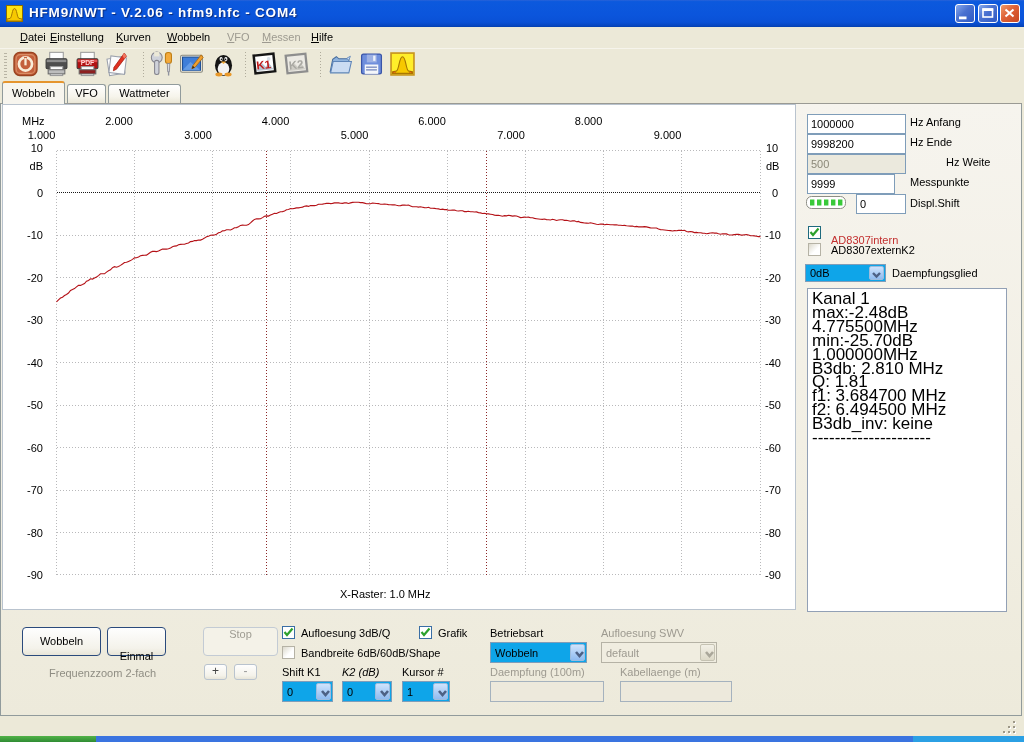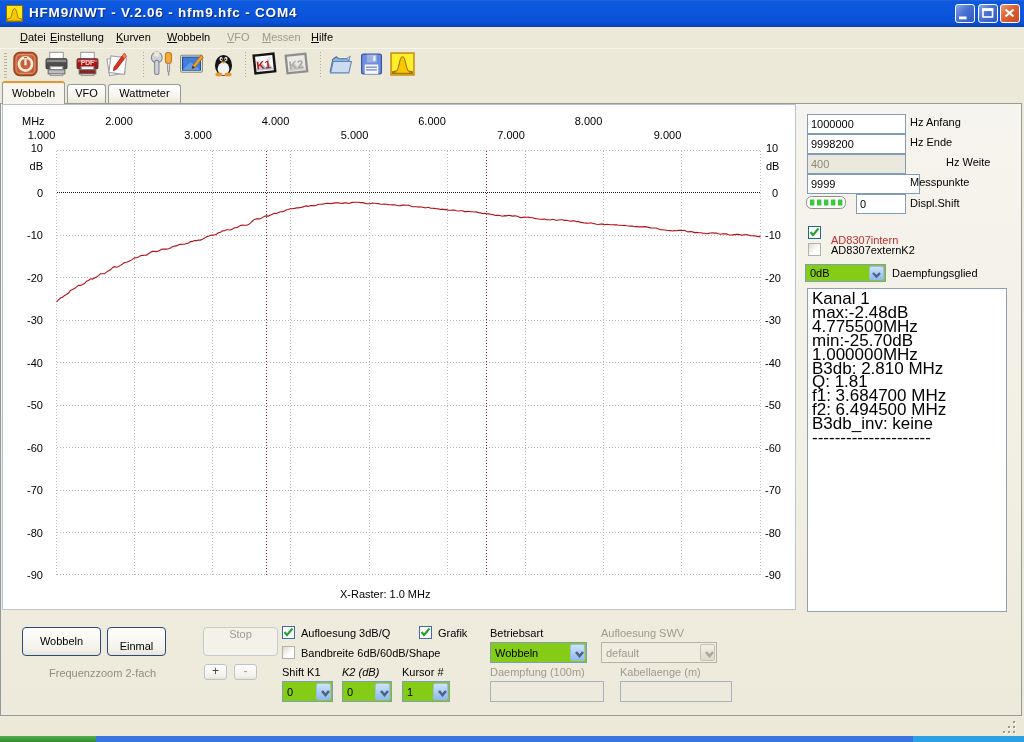--- a/index.html
+++ b/index.html
@@ -29,21 +29,21 @@
 #page{left:0;top:103px;width:1022px;height:613px;background:linear-gradient(180deg,#f6f4ee 0%,#f2efe4 55%,#edeadb 100%);border:1px solid #919b9c;border-top:1px solid #9a9a94;}
 
 #chartpanel{left:2px;top:104px;width:794px;height:506px;background:#fff;border:1px solid #b9c3ce;}
 
 .txt{position:absolute;background:#fff;border:1px solid #7f9db9;padding:3px 3px 0 3px;font-size:11px;}
 .txt.dis{background:#ebe9dd;color:#8b8878;}
 .lbl{position:absolute;font-size:11px;white-space:nowrap;}
 .lbl.dis{color:#9d9a90;}
 .cb{position:absolute;width:13px;height:13px;background:#fff;border:1px solid #5f7e9e;}
 .cb.off{border:1px solid #b5b2a5;background:linear-gradient(135deg,#dcd9cc,#fff 60%);}
-.combo{position:absolute;background:#84cc16;border:1px solid #7f9db9;}
+.combo{position:absolute;background:#0ea5e9;border:1px solid #7f9db9;}
 .combo .val{position:absolute;left:4px;top:2px;}
 .combo .arr{position:absolute;right:1px;top:1px;bottom:1px;width:15px;border-radius:2px;background:linear-gradient(180deg,#cfe3fc,#a8cbf5 60%,#90bbf0);border:1px solid #9ebcdd;}
 .combo.dis{background:#f0ede0;border-color:#b5b2a5;color:#9d9a90;}
 .combo.dis .arr{background:linear-gradient(180deg,#f2f0e6,#ddd9c8);border-color:#c5c2b2;}
 .btn{position:absolute;border:1px solid #2a4a7c;border-radius:4px;background:linear-gradient(180deg,#fefefe,#f4f2ea 75%,#e8e5d8);text-align:center;font-size:11px;}
 .btn.dis{border:1px solid #c3cbd4;background:#f4f2e8;color:#9e9c92;}
 .btn.small{border:1px solid #b9c3ce;border-radius:3px;}
 #listbox{left:807px;top:288px;width:200px;height:324px;background:#fff;border:1px solid #92a0b5;padding:3px 0 0 4px;line-height:13.9px;font-size:17px;}
 
 #statusbar{left:0;top:717px;width:1024px;height:19px;background:#ece9d8;}
@@ -239,22 +239,22 @@
 <text x="762" y="304" font-family="Liberation Sans,sans-serif" font-size="11px" fill="#000">-50</text>
 <text x="762" y="346.5" font-family="Liberation Sans,sans-serif" font-size="11px" fill="#000">-60</text>
 <text x="762" y="389" font-family="Liberation Sans,sans-serif" font-size="11px" fill="#000">-70</text>
 <text x="762" y="431.5" font-family="Liberation Sans,sans-serif" font-size="11px" fill="#000">-80</text>
 <text x="762" y="474" font-family="Liberation Sans,sans-serif" font-size="11px" fill="#000">-90</text>
 <text x="337" y="493" font-family="Liberation Sans,sans-serif" font-size="11px" fill="#000">X-Raster: 1.0 MHz</text>
 </svg>
   </div>
 <div class="txt" style="left:807px;top:114px;width:99px;height:20px;">1000000</div>
 <div class="txt" style="left:807px;top:134px;width:99px;height:20px;">9998200</div>
-<div class="txt dis" style="left:807px;top:154px;width:99px;height:20px;">400</div>
-<div class="txt" style="left:807px;top:174px;width:113px;height:20px;">9999</div>
+<div class="txt dis" style="left:807px;top:154px;width:99px;height:20px;">500</div>
+<div class="txt" style="left:807px;top:174px;width:88px;height:20px;">9999</div>
 <div class="txt" style="left:856px;top:194px;width:50px;height:20px;">0</div>
 <div class="abs" style="left:806px;top:196px;"><svg width="40" height="13">
       <rect x="0.5" y="0.5" width="39" height="12" rx="5" fill="#fff" stroke="#8e8e86"></rect>
       <rect x="4.0" y="3.5" width="4.4" height="6" fill="#39c939"></rect>
       <rect x="11.0" y="3.5" width="4.4" height="6" fill="#39c939"></rect>
       <rect x="18.0" y="3.5" width="4.4" height="6" fill="#39c939"></rect>
       <rect x="25.0" y="3.5" width="4.4" height="6" fill="#39c939"></rect>
       <rect x="32.0" y="3.5" width="4.4" height="6" fill="#39c939"></rect>
     </svg></div>
 <div class="lbl" style="left:910px;top:116px;">Hz Anfang</div>
@@ -272,21 +272,21 @@
     <span class="val">0dB</span>
     <span class="arr">
       <svg width="13" height="14" viewBox="0 0 13 14" style="position:absolute;left:0;top:1px">
         <path d="M3,5 L6.5,8.5 L10,5" fill="none" stroke="#4d6185" stroke-width="2.4"></path>
       </svg>
     </span>
   </div>
 <div class="lbl" style="left:892px;top:267px;">Daempfungsglied</div>
 <div class="abs" id="listbox">Kanal 1<br>max:-2.48dB 4.775500MHz<br>min:-25.70dB 1.000000MHz<br>B3db: 2.810 MHz<br>Q: 1.81<br>f1: 3.684700 MHz<br>f2: 6.494500 MHz<br>B3db_inv: keine<br>---------------------</div>
 <div class="btn" style="left:22px;top:627px;width:79px;height:29px;padding-top:7px;">Wobbeln</div>
-<div class="btn" style="left:107px;top:627px;width:59px;height:29px;padding-top:12px;">Einmal</div>
+<div class="btn" style="left:107px;top:627px;width:59px;height:29px;padding-top:22px;">Einmal</div>
 <div class="btn dis" style="left:203px;top:627px;width:75px;height:29px;">Stop</div>
 <div class="lbl" style="left:49px;top:667px;color:#8f8d83;">Frequenzzoom 2-fach</div>
 <div class="btn small" style="left:204px;top:664px;width:23px;height:16px;font-size:12px;line-height:13px;color:#444;">+</div>
 <div class="btn small" style="left:234px;top:664px;width:23px;height:16px;font-size:12px;line-height:13px;color:#999;">-</div>
 <div class="cb" style="left:282px;top:626px;border-color:#3a6ea5;"><svg width="11" height="11" viewBox="0 0 11 11">
       <path d="M1.5,5 L4,8 L9.5,1.5" fill="none" stroke="#2da12d" stroke-width="2.2"></path>
     </svg></div>
 <div class="lbl" style="left:301px;top:627px;">Aufloesung 3dB/Q</div>
 <div class="cb" style="left:419px;top:626px;border-color:#3a6ea5;"><svg width="11" height="11" viewBox="0 0 11 11">
       <path d="M1.5,5 L4,8 L9.5,1.5" fill="none" stroke="#2da12d" stroke-width="2.2"></path>

